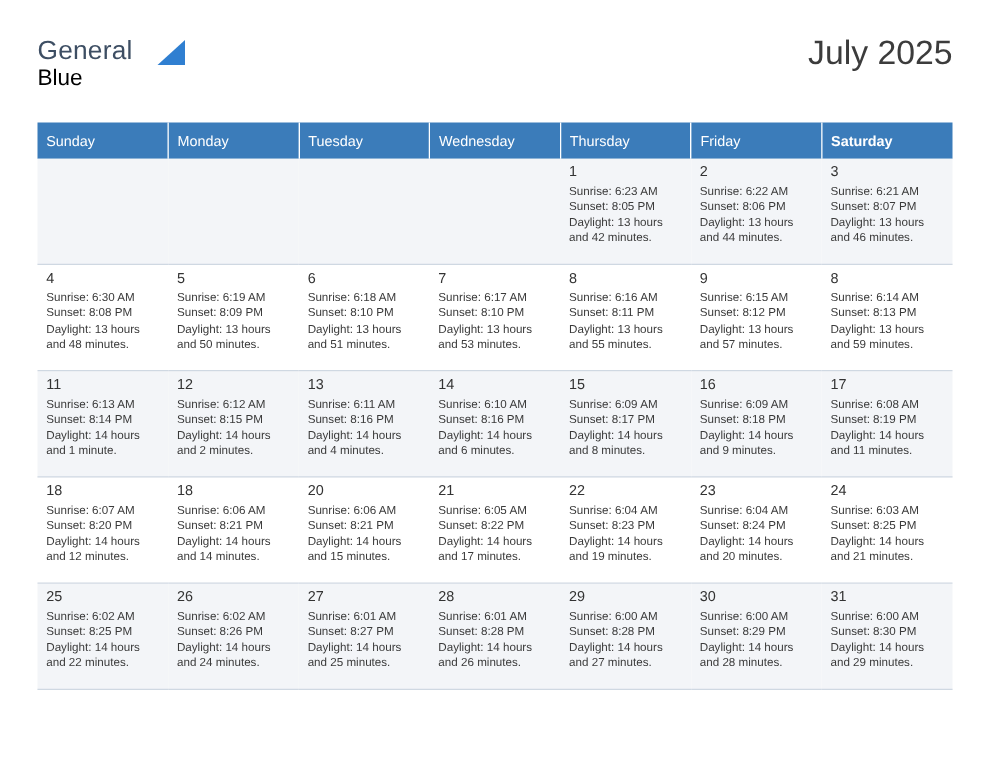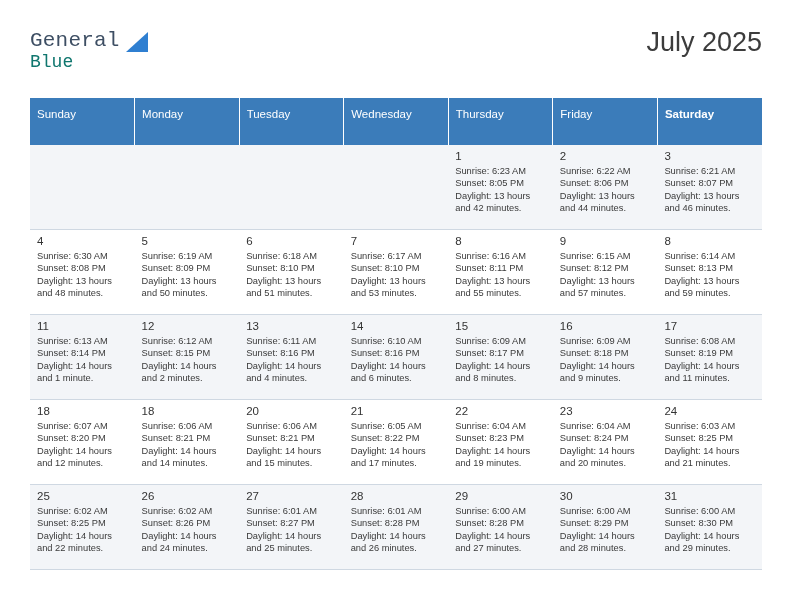--- a/index.html
+++ b/index.html
@@ -25,31 +25,30 @@
   .header {
     display: flex;
     align-items: flex-start;
     justify-content: space-between;
     height: 58px;
   }
   .logo {
     position: relative;
     width: 160px;
     padding-top: 4px;
-    font-family: Liberation Mono, monospace;
   }
   .logo-general {
     font-size: 21px;
     color: #3d4e63;
     letter-spacing: .2px;
     line-height: 22px;
   }
   .logo-blue {
     font-size: 18px;
-    color: #0f766e;
+    color: #000000;
     line-height: 18px;
     margin-top: 1px;
   }
   .logo-mark {
     position: absolute;
     top: 6px;
     left: 96px;
     width: 0;
     height: 0;
     border-style: solid;
@@ -77,21 +76,21 @@
     border-collapse: collapse;
     width: 732px;
     table-layout: fixed;
   }
   table.calendar thead th {
     background: #3b7cba;
     color: #ffffff;
     font-size: 11.5px;
     font-weight: normal;
     text-align: left;
-    padding: 6px 0 22px 7px;
+    padding: 6px 0 4px 7px;
     height: 19px;
     border-right: 1px solid #ffffff;
   }
   table.calendar thead th:last-child {
     border-right: none;
     font-weight: bold;
   }
   table.calendar td {
     vertical-align: top;
     height: 76px;

